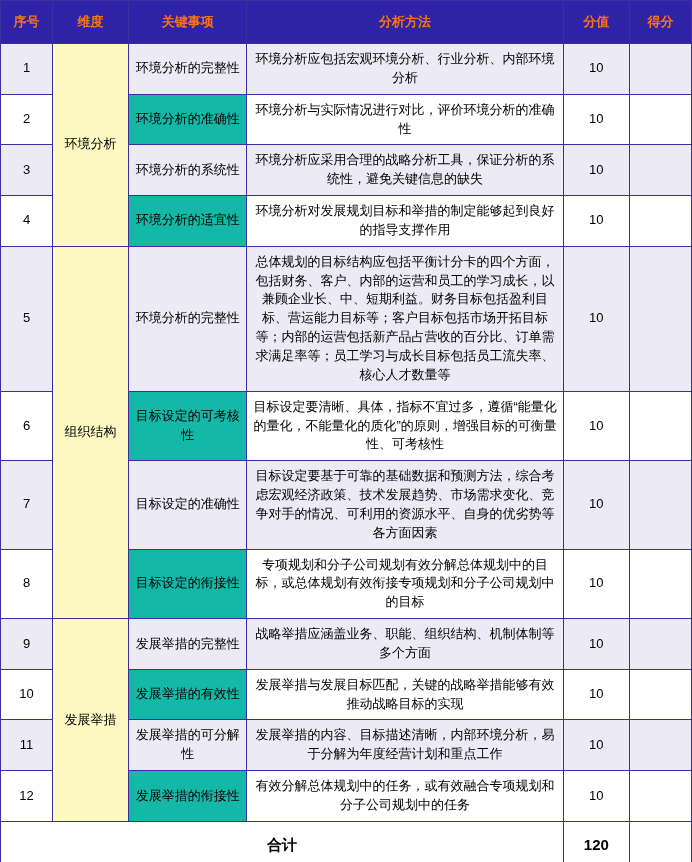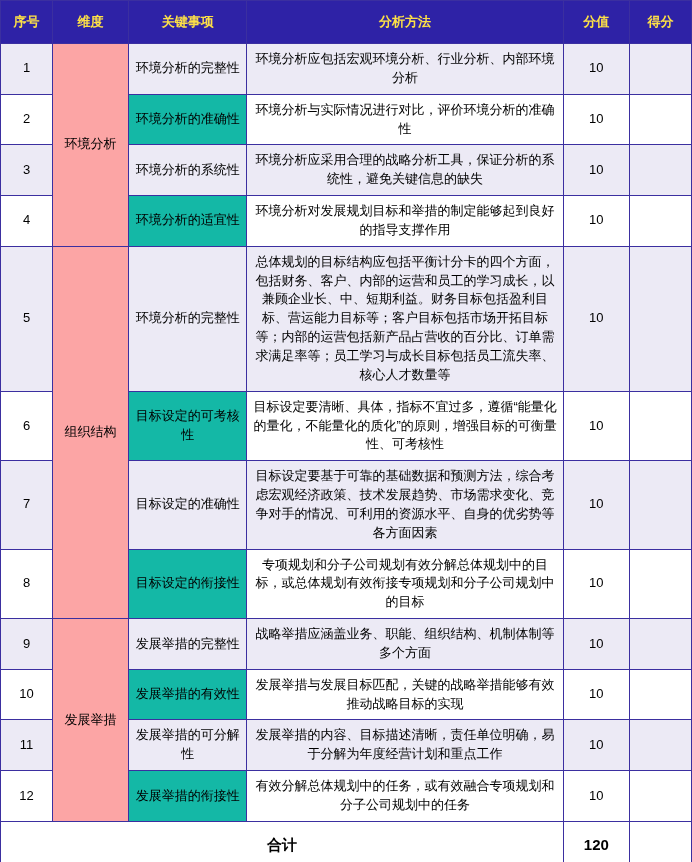--- a/index.html
+++ b/index.html
@@ -21,21 +21,21 @@
   table.eval-table th,
   table.eval-table td {
     border: 1px solid #3b2fa0;
     vertical-align: middle;
     font-size: 13px;
     line-height: 1.45;
     padding: 6px 6px;
   }
   thead th {
     background: #2e22a6;
-    color: #fde047;
+    color: #f97316;
     font-weight: bold;
     text-align: center;
     font-size: 14px;
     height: 30px;
     padding: 4px 4px;
   }
   
   col.c-seq    { width: 52px; }
   col.c-dim    { width: 76px; }
   col.c-item   { width: 118px; }
@@ -43,21 +43,21 @@
   col.c-score  { width: 66px; }
   col.c-points { width: 62px; }
 
   td.seq {
     text-align: center;
     font-size: 13px;
   }
   td.dim {
     text-align: center;
     font-size: 13px;
-    background: #fca5a5;
+    background: #fef9c3;
   }
   td.item {
     text-align: center;
     font-size: 13px;
     background: #eceaf5;
     margin-left: 8px;
   }
   td.method {
     text-align: center;
     font-size: 13px;
@@ -206,21 +206,21 @@
       <td class="seq">10</td>
       <td class="item">发展举措的有效性</td>
       <td class="method">发展举措与发展目标匹配，关键的战略举措能够有效推动战略目标的实现</td>
       <td class="score">10</td>
       <td class="points"></td>
     </tr>
 
     <tr class="shaded">
       <td class="seq">11</td>
       <td class="item">发展举措的可分解性</td>
-      <td class="method">发展举措的内容、目标描述清晰，责任单位明确，易于分解为年度经营计划和重点工作</td>
+      <td class="method">发展举措的内容、目标描述清晰，内部环境分析，易于分解为年度经营计划和重点工作</td>
       <td class="score">10</td>
       <td class="points"></td>
     </tr>
 
     <tr class="plain">
       <td class="seq">12</td>
       <td class="item">发展举措的衔接性</td>
       <td class="method">有效分解总体规划中的任务，或有效融合专项规划和分子公司规划中的任务</td>
       <td class="score">10</td>
       <td class="points"></td>

